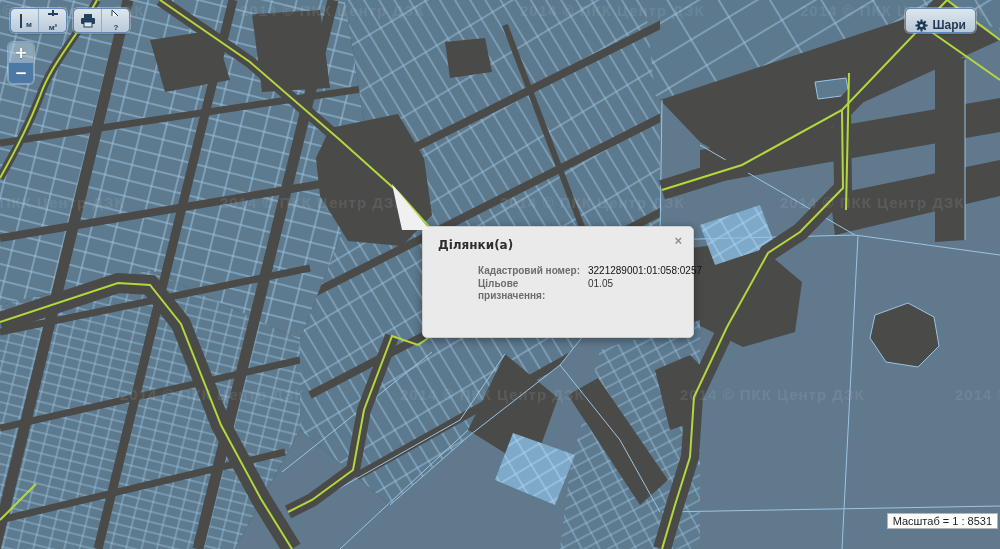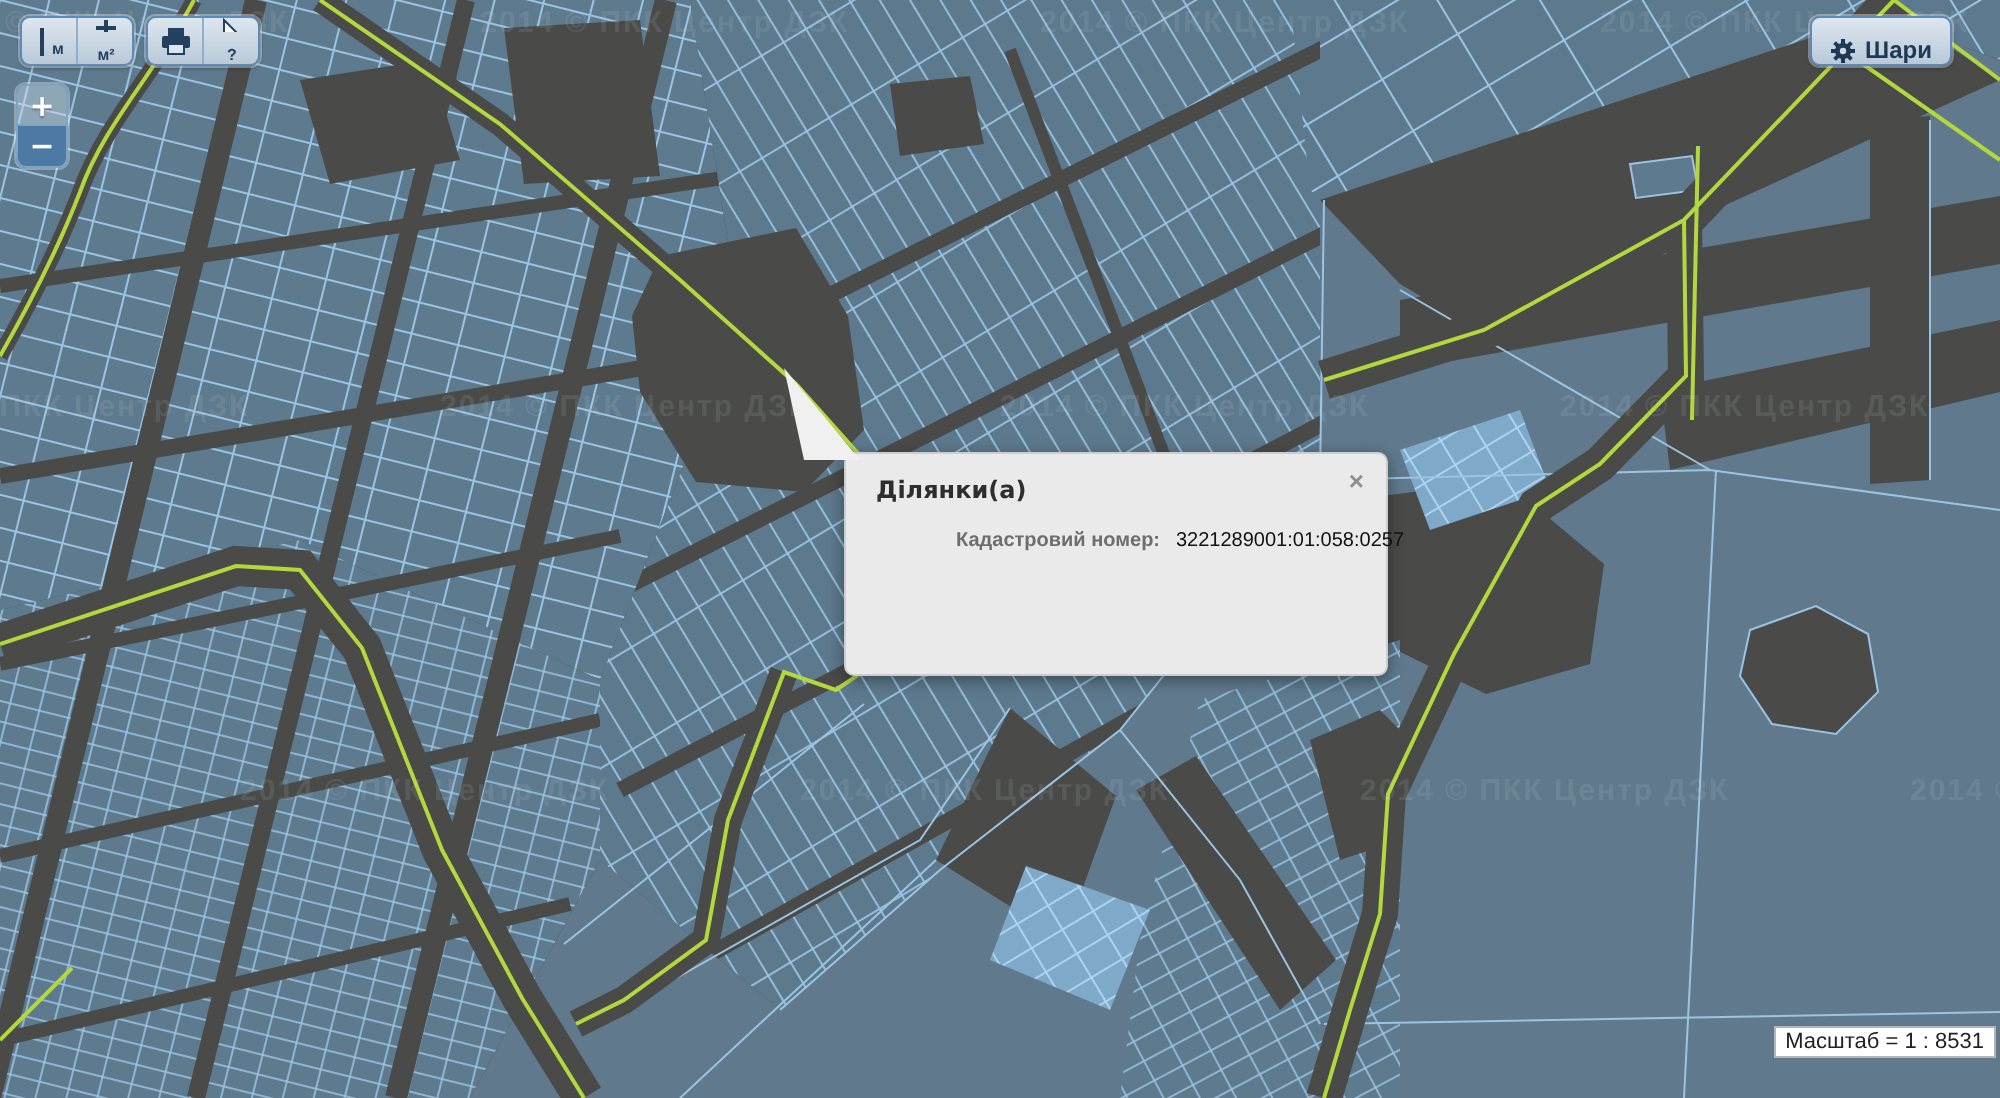--- a/index.html
+++ b/index.html
@@ -249,20 +249,24 @@
   </div>
 
   <div class="popup">
     <div class="popup-title">Ділянки(а)</div>
     <div class="popup-close">×</div>
     <div class="fields">
       <div class="frow emph">
         <span class="flabel">Кадастровий номер:</span>
         <span class="fvalue">3221289001:01:058:0257</span>
       </div>
+      <div class="frow">
+        <span class="flabel">Цільове призначення:</span>
+        <span class="fvalue">01.05</span>
+      </div>
     </div>
   </div>
   <svg class="tail" width="52" height="56">
     <polygon points="8,6 46,52 18,52" fill="#f0f0f0"></polygon>
   </svg>
 
   <div class="scalebox">Масштаб = 1 : 8531</div>
 
 </div>
 

